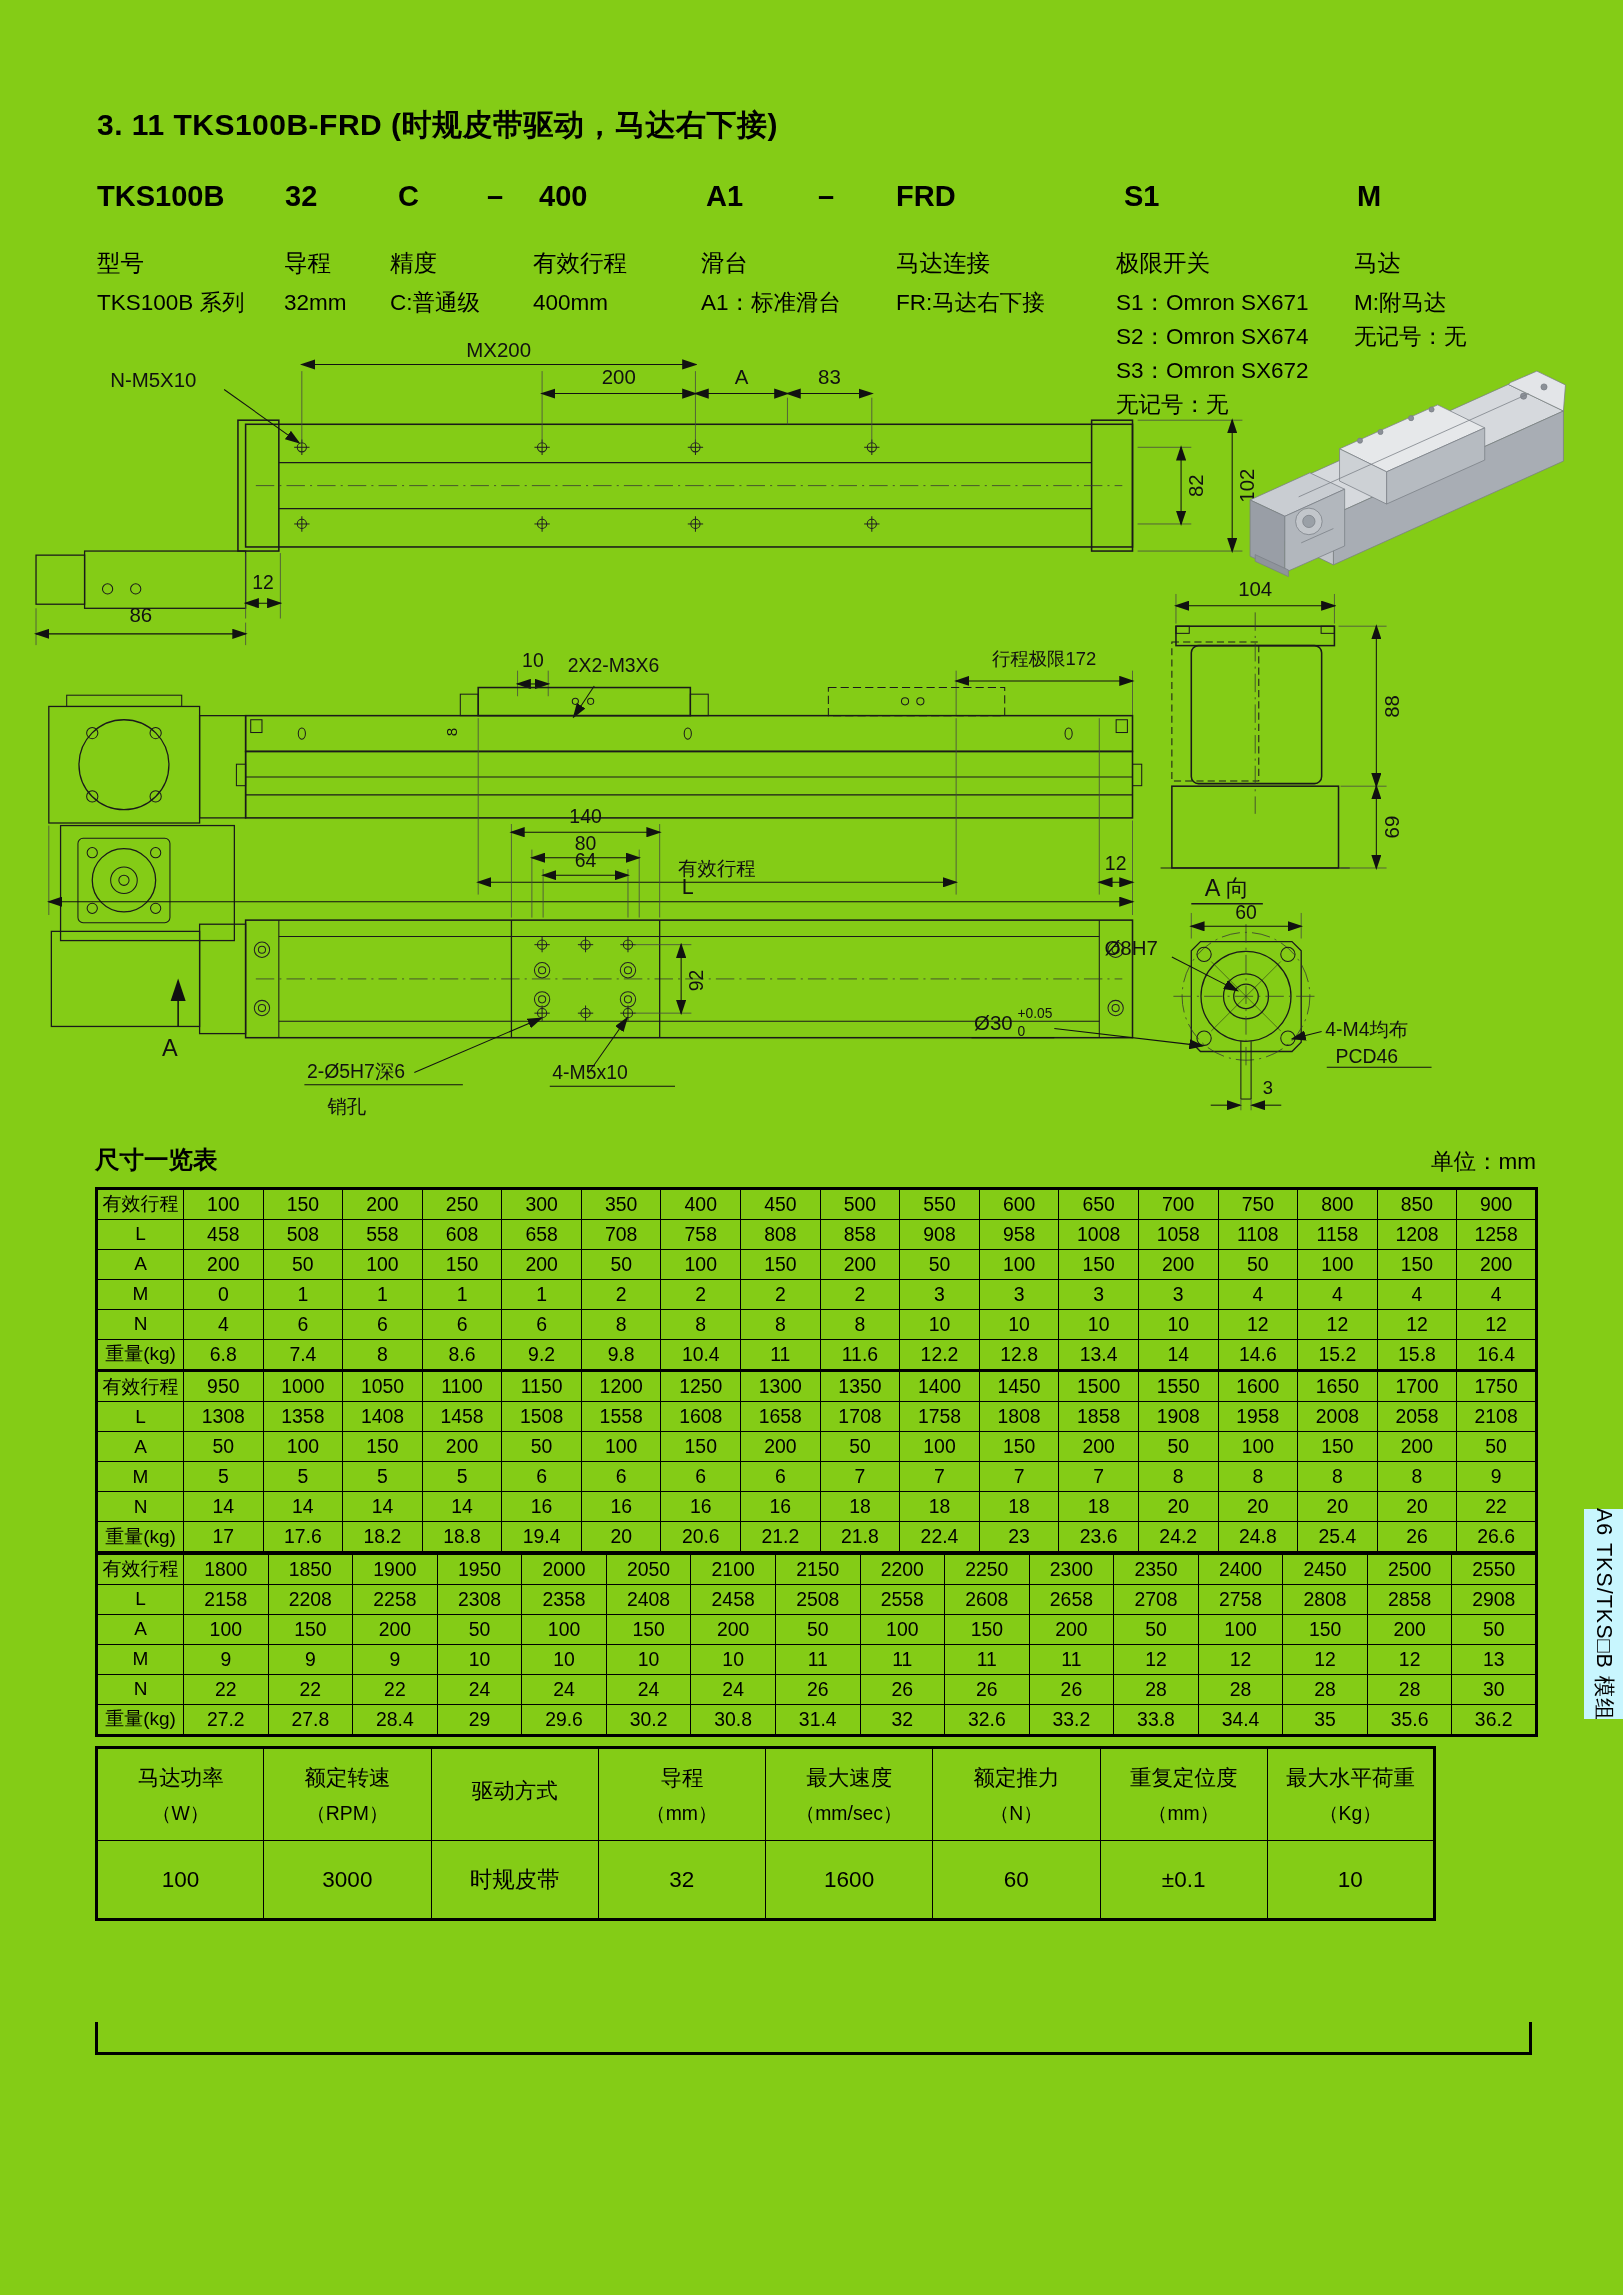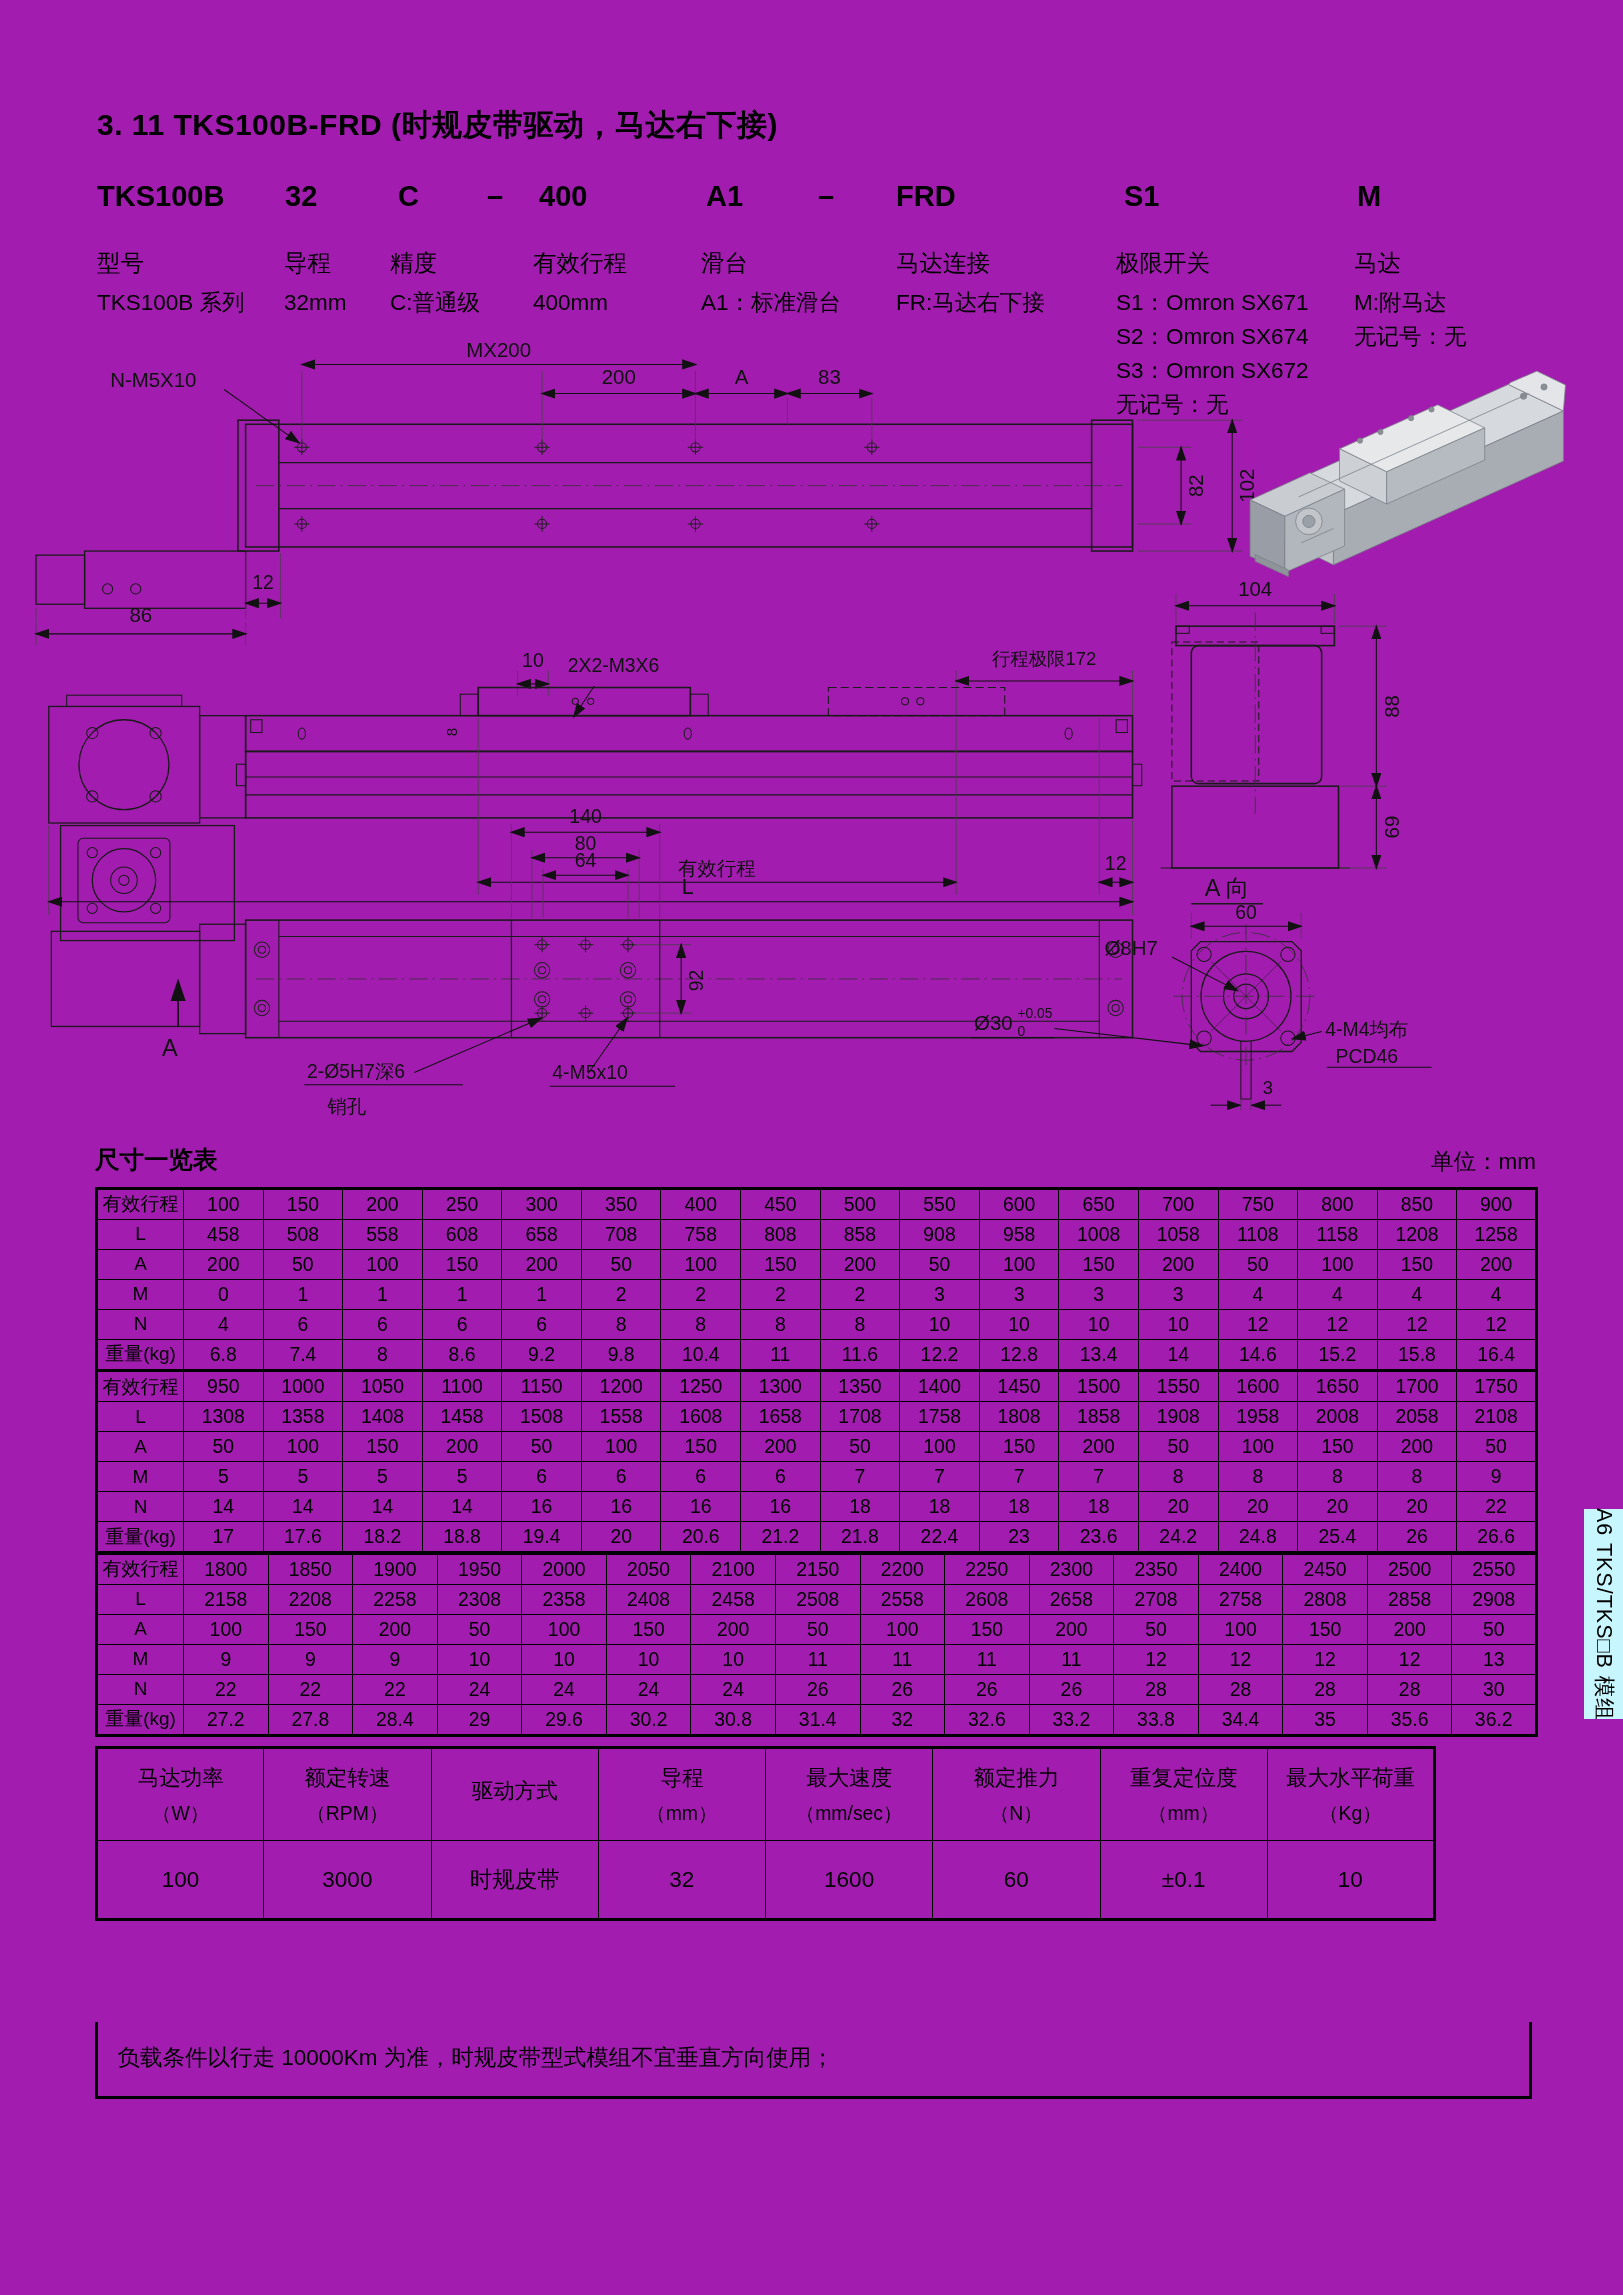--- a/index.html
+++ b/index.html
@@ -1,16 +1,16 @@
 <!DOCTYPE html>
 <html style="font-size:8.2px"><head>
 <meta charset="utf-8">
 <style>
   html,body{margin:0;padding:0;background:#888;}
-  #page{position:relative;width:1624px;height:2295px;background:#a21caf;
+  #page{position:relative;width:1624px;height:2295px;background:#84cc16;
         font-family:"Liberation Sans", sans-serif;color:#000;overflow:hidden;}
   .abs{position:absolute;}
   #page-title{left:97px;top:105px;font-size:30px;font-weight:bold;letter-spacing:0.5px;}
   .code-part{position:absolute;top:180px;font-size:29px;font-weight:bold;white-space:nowrap;}
   .code-col{position:absolute;top:231px;white-space:nowrap;margin-top:16px;}
   .code-col .cat{font-size:23.5px;margin-bottom:7.2px;}
   .code-col .val{font-size:22.5px;line-height:34px;}
   svg text{font-family:"Liberation Sans", sans-serif;fill:#111;}
   
   #size-area{left:95px;top:1143px;width:1443px;}
@@ -855,21 +855,20 @@
             <td>1600</td>
             <td>60</td>
             <td>±0.1</td>
             <td>10</td>
           </tr>
         </tbody>
     </table>
   </div>
 
   <div id="notes-box" class="abs">
-      <div class="note-line">负载条件以行走 10000Km 为准，时规皮带型式模组不宜垂直方向使用；</div>
     </div>
 
   <div id="side-tab" class="abs" style="background: rgb(200, 246, 254);">
     <span>A6 TKS/TKS□B 模组</span>
   </div>
 
 </div>
 
 
 </body></html>

